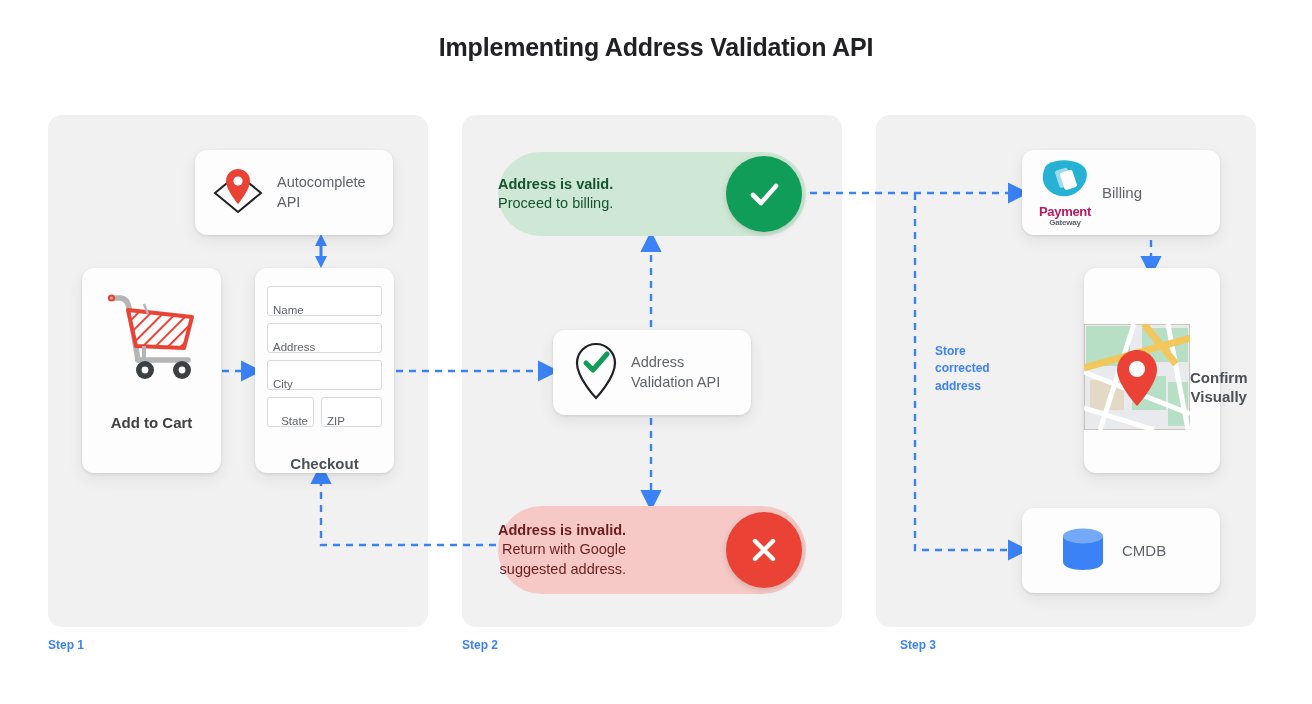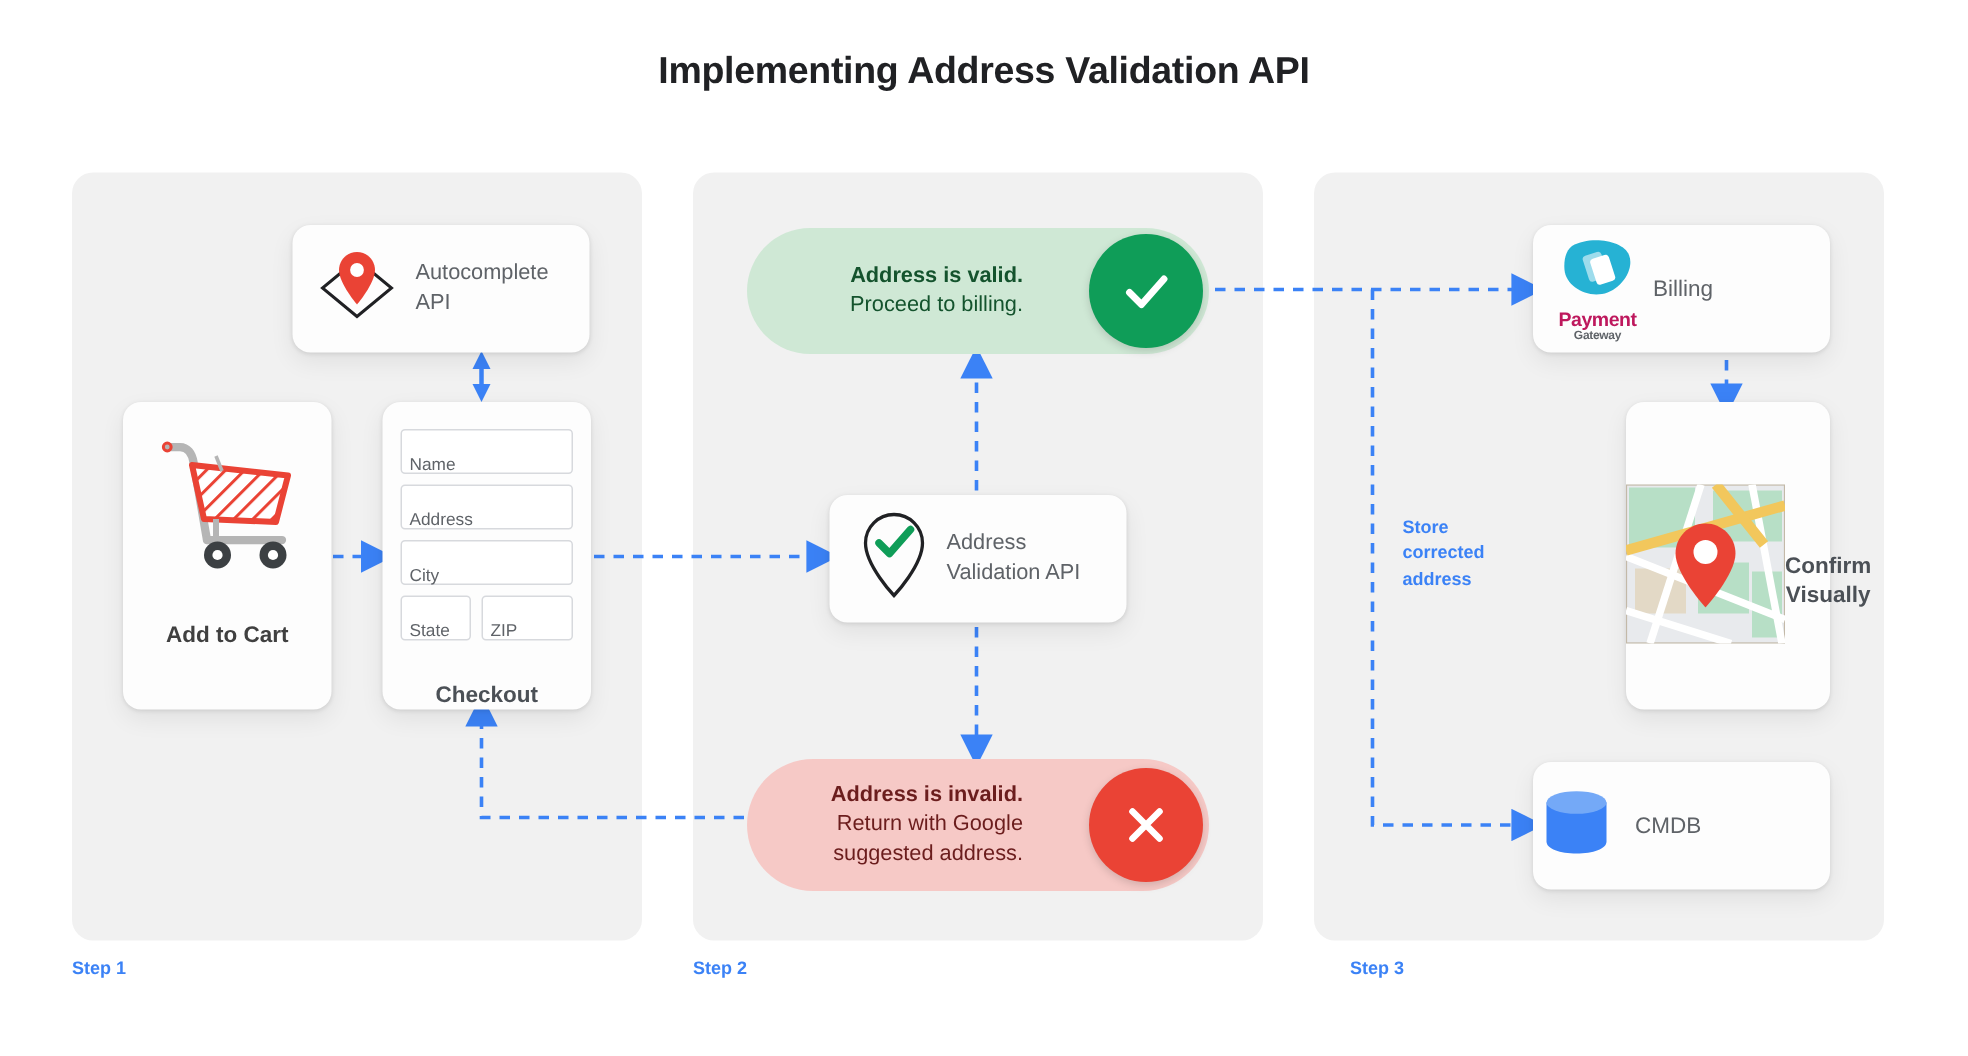--- a/index.html
+++ b/index.html
@@ -64,38 +64,38 @@
     left: 255px; top: 268px; width: 139px; height: 205px;
     padding: 18px 12px 0 12px;
   }
   .field {
     border: 1px solid #d7d9dd; background: #fff; border-radius: 3px;
     height: 21px; line-height: 19px; padding: 14px 5px;
     font-size: 11.5px; color: #5f6368; margin-bottom: 7px;
   }
   .field-row { display: flex; gap: 7px; }
   .field-row .field { margin-bottom: 0; }
-  #f-state { width: 47px; }
+  #f-state { width: 47px; text-align: right; }
   #f-zip { flex: 1; }
   #card-checkout .cap {
     margin-top: 28px; text-align: center;
     font-size: 15px; font-weight: bold; color: #4b5056;
   }
 
   
   #card-validation {
     left: 553px; top: 330px; width: 198px; height: 85px;
     display: flex; align-items: center; gap: 12px; padding-left: 20px;
   }
   #card-validation .lbl { font-size: 14.5px; color: #5f6368; line-height: 1.35; }
 
   
   .pill {
     position: absolute; border-radius: 48px;
-    display: flex; align-items: center; justify-content: flex-end; gap: 30px;
+    display: flex; align-items: center; justify-content: space-between;
   }
   #pill-valid   { left: 498px; top: 152px; width: 308px; height: 84px; background: #cfe8d5; }
   #pill-invalid { left: 498px; top: 506px; width: 308px; height: 88px; background: #f6c9c6; }
   .pill .ptext { text-align: right; padding-right: 14px; line-height: 1.32; }
   #pill-valid .ptext { font-size: 14.5px; color: #14532d; }
   #pill-invalid .ptext { font-size: 14.5px; color: #6b1d1d; }
   .ptext .b { font-weight: bold; display: block; }
   .badge {
     width: 76px; height: 76px; border-radius: 50%;
     display: flex; align-items: center; justify-content: center;
@@ -116,21 +116,21 @@
     left: 1084px; top: 268px; width: 136px; height: 205px;
     display: flex; flex-direction: row; align-items: center; padding-top: 16px;
   }
   #card-map .cap {
     margin-top: 18px; text-align: center; line-height: 1.25;
     font-size: 15px; font-weight: bold; color: #4b5056;
   }
 
   #card-cmdb {
     left: 1022px; top: 508px; width: 198px; height: 85px;
-    display: flex; align-items: center; gap: 14px; padding-left: 4px;
+    display: flex; align-items: center; gap: 14px; padding-left: 36px;
   }
   #card-cmdb .lbl { font-size: 15px; color: #5f6368; }
 
   .note {
     position: absolute; left: 935px; top: 343px;
     font-size: 12px; font-weight: bold; color: #3b82f6; line-height: 1.45;
   }
 
   svg.conn { position: absolute; left: 0; top: 0; width: 1312px; height: 704px; pointer-events: none; }
   .logo-pay { text-align: center; }

